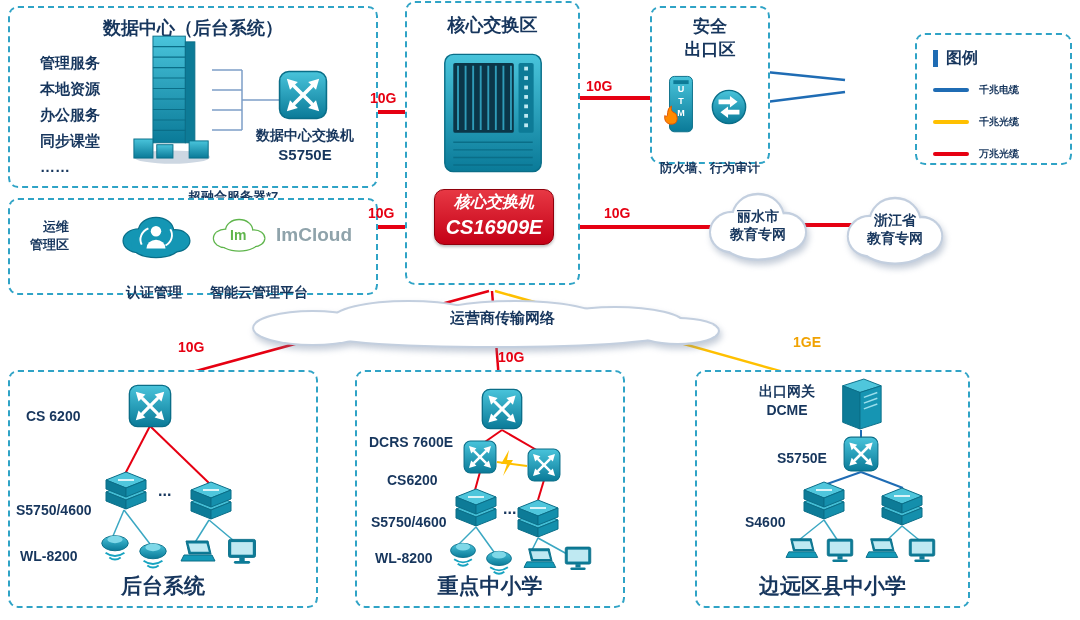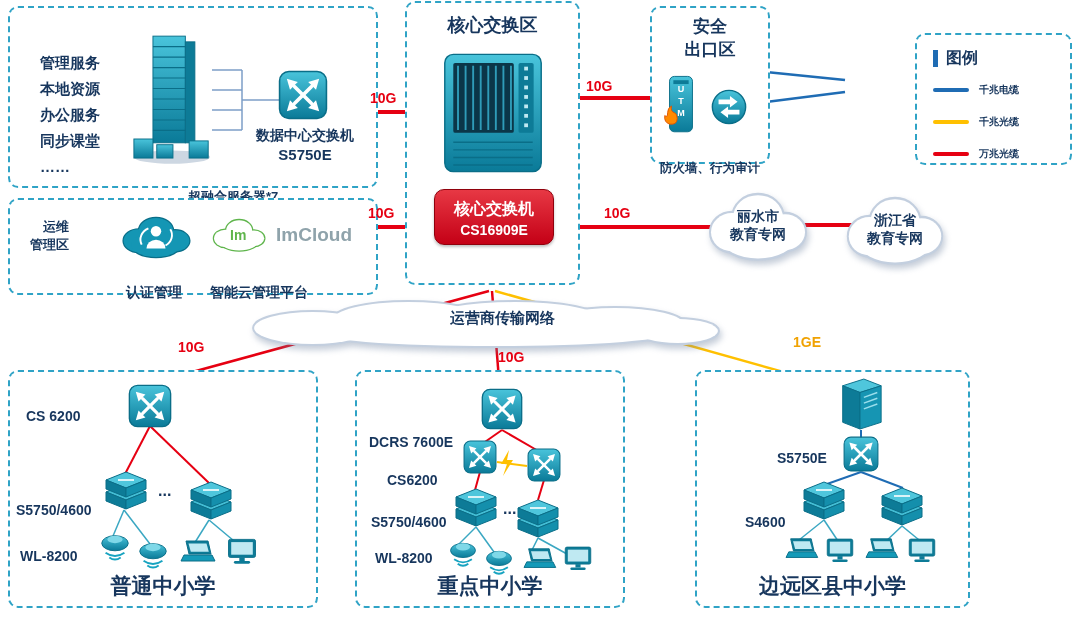--- a/index.html
+++ b/index.html
@@ -9,21 +9,21 @@
   .wires{position:absolute;left:0;top:0;z-index:1;}
   .boxsvg{position:absolute;left:0;top:0;z-index:2;}
   .ic{position:absolute;z-index:3;}
   .ttl{font-weight:bold;color:#17365d;}
   .lbl{position:absolute;font-weight:bold;color:#17365d;font-size:14px;white-space:nowrap;z-index:4;margin-top:20px;}
   .linklbl{position:absolute;font-weight:bold;font-size:14px;color:#e60012;z-index:6;white-space:nowrap;}
   .linklbl.yellow{color:#f0a202;}
   .cloud{position:absolute;z-index:2;}
   .cloud > svg{position:absolute;left:0;top:0;width:100%;height:100%;filter:drop-shadow(2px 4px 3px rgba(110,130,160,.40));}
   .cloudlbl{position:absolute;left:0;right:0;text-align:center;font-weight:bold;color:#17365d;z-index:3;line-height:1.3;}
-  .badge{position:absolute;background:linear-gradient(180deg,#e73844,#c40016);border:1px solid #90000c;border-radius:10px;color:#fff;text-align:center;font-weight:bold;z-index:4;padding-top:7px;line-height:1.45;box-shadow:0 2px 3px rgba(0,0,0,.25);}
+  .badge{position:absolute;background:linear-gradient(180deg,#e73844,#c40016);border:1px solid #90000c;border-radius:10px;color:#fff;text-align:center;font-weight:bold;z-index:4;padding-top:0;line-height:1.45;box-shadow:0 2px 3px rgba(0,0,0,.25);font-style:italic;}
   .schoolname{position:absolute;left:0;right:0;top:200px;text-align:center;font-weight:bold;font-size:21px;color:#17365d;z-index:4;}
   .centered2{position:absolute;text-align:center;font-weight:bold;color:#17365d;z-index:4;line-height:1.35;}
   .svc{font-size:15px;font-weight:bold;color:#17365d;line-height:26px;}
   .lghead{position:absolute;left:16px;top:13px;display:flex;align-items:center;gap:8px;font-size:16px;font-weight:bold;color:#17365d;}
   .lgbar{width:5px;height:17px;background:#1f6cb4;}
   .lgrow{position:absolute;left:16px;display:flex;align-items:center;gap:10px;}
   .sw{width:36px;height:4px;border-radius:2px;display:inline-block;}
   .sw0{background:#1f6cb4}.sw1{background:#ffc000}.sw2{background:#e60012}
   .lgtxt{font-size:10px;font-weight:bold;color:#17365d;}
   .utmtxt{position:absolute;writing-mode:vertical-lr;text-orientation:upright;color:#fff;font-size:9px;font-weight:bold;letter-spacing:2px;z-index:4;}
@@ -242,20 +242,21 @@
 
   <div class="linklbl" style="left:370px;top:90px">10G</div>
   <div class="linklbl" style="left:586px;top:78px">10G</div>
   <div class="linklbl" style="left:368px;top:205px">10G</div>
   <div class="linklbl" style="left:604px;top:205px">10G</div>
   <div class="linklbl" style="left:178px;top:339px">10G</div>
   <div class="linklbl" style="left:498px;top:349px">10G</div>
   <div class="linklbl yellow" style="left:793px;top:334px">1GE</div>
 
   <div class="box" style="left:8px;top:6px;width:370px;height:182px">
+    <div class="ttl" style="position:absolute;left:0;right:0;top:8px;text-align:center;font-size:18px">数据中心（后台系统）</div>
     <div style="position:absolute;left:30px;top:42px">
       <div class="svc">管理服务</div>
       <div class="svc">本地资源</div>
       <div class="svc">办公服务</div>
       <div class="svc">同步课堂</div>
       <div class="svc">……</div>
     </div>
     <svg class="ic" style="left:122px;top:24px" width="80" height="134">
         <use href="#sBuilding"></use>
       </svg>
@@ -279,21 +280,21 @@
     <div class="lbl" style="left:178px;top:160px;font-size:13px">超融合服务器*7</div>
   </div>
 
   <div class="box" style="left:405px;top:1px;width:175px;height:284px">
     <div class="ttl" style="position:absolute;left:0;right:0;top:10px;text-align:center;font-size:18px">核心交换区</div>
     <svg class="ic" style="left:34px;top:46px" width="104" height="128">
         <use href="#sChassis"></use>
       </svg>
     <div class="badge" style="left:27px;top:186px;width:120px;height:56px;font-size:16px">
       <span style="display:block">核心交换机</span>
-      <span style="display:block;font-size:14px">CS16909E</span>
+      <span style="display:block;font-size:20px">CS16909E</span>
     </div>
   </div>
 
   <div class="box" style="left:650px;top:6px;width:120px;height:158px">
     <div class="centered2" style="left:0;right:0;top:8px;font-size:17px">
       <span style="display:block">安全</span>
       <span style="display:block">出口区</span>
     </div>
     <svg class="ic" style="left:8px;top:66px" width="42" height="64">
         <use href="#sUTM"></use>
@@ -397,21 +398,21 @@
       </svg>
     <svg class="ic" style="left:124px;top:166px" width="38" height="34">
         <use href="#sAP"></use>
       </svg>
     <svg class="ic" style="left:166px;top:166px" width="40" height="30">
         <use href="#sLaptop"></use>
       </svg>
     <svg class="ic" style="left:214px;top:164px" width="36" height="32">
         <use href="#sMonitor"></use>
       </svg>
-    <div class="schoolname">普通中小学</div>
+    <div class="schoolname">后台系统</div>
   </div>
 
   <div class="box" style="left:355px;top:370px;width:270px;height:238px">
     <svg class="boxsvg" width="266" height="234">
       <g stroke="#e60012" stroke-width="2">
         <line x1="145" y1="58" x2="125" y2="72"></line>
           <line x1="145" y1="58" x2="183" y2="80"></line>
         <line x1="123" y1="100" x2="118" y2="118"></line>
           <line x1="187" y1="108" x2="181" y2="128"></line>
       </g>
@@ -466,20 +467,24 @@
         <line x1="164" y1="100" x2="130" y2="112"></line>
           <line x1="164" y1="100" x2="206" y2="116"></line>
       </g>
       <g stroke="#3aa7c2" stroke-width="1.5">
         <line x1="127" y1="148" x2="102" y2="168"></line>
           <line x1="127" y1="148" x2="143" y2="172"></line>
         <line x1="205" y1="154" x2="186" y2="172"></line>
           <line x1="205" y1="154" x2="227" y2="172"></line>
       </g>
     </svg>
+    <div class="centered2" style="left:40px;top:10px;width:100px;font-size:14px">
+      <span style="display:block">出口网关</span>
+      <span style="display:block">DCME</span>
+    </div>
     <svg class="ic" style="left:138px;top:4px" width="50" height="58">
         <use href="#sTower"></use>
       </svg>
     <div class="lbl" style="left:80px;top:58px">S5750E</div>
     <svg class="ic" style="left:146px;top:64px" width="36" height="36">
         <use href="#sSwitch"></use>
       </svg>
     <div class="lbl" style="left:48px;top:122px">S4600</div>
     <svg class="ic" style="left:104px;top:108px" width="46" height="42">
         <use href="#sStack"></use>

